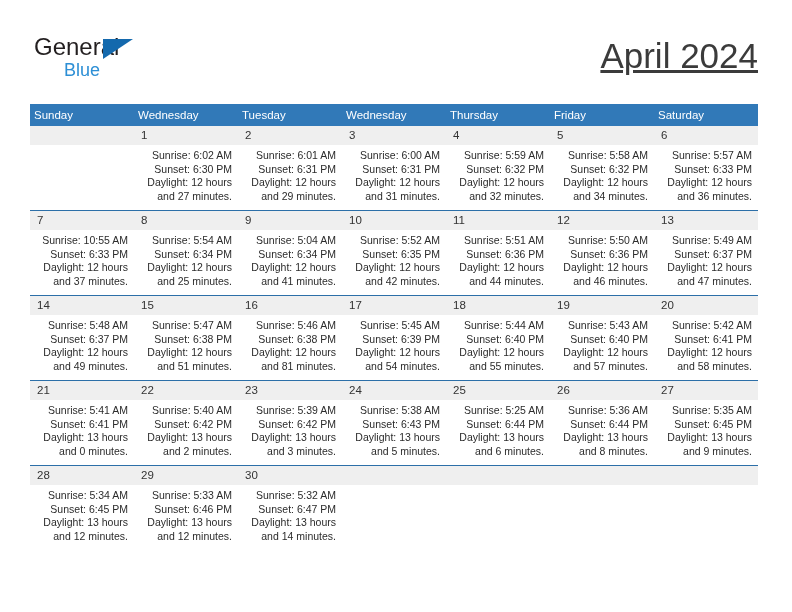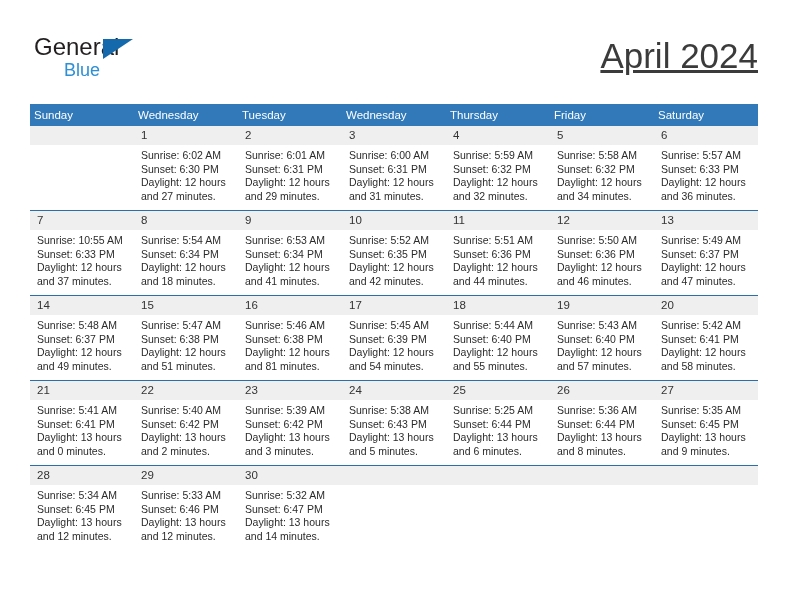--- a/index.html
+++ b/index.html
@@ -125,20 +125,21 @@
     box-sizing: content-box;
   }
   .daynum.empty {
     color: transparent;
   }
   .details {
     padding: 4px 6px 0 7px;
     font-size: 10.5px;
     line-height: 13.6px;
     color: #2b2b2b;
+    text-align: right;
   }
   .details div {
     white-space: nowrap;
   }
 </style>
 </head>
 <body>
 
 <div class="page">
 
@@ -252,29 +253,29 @@
               </div>
             </div>
           </td>
           <td>
             <div class="cell-inner">
               <div class="daynum">8</div>
               <div class="details">
                 <div>Sunrise: 5:54 AM</div>
                 <div>Sunset: 6:34 PM</div>
                 <div>Daylight: 12 hours</div>
-                <div>and 18 minutes.</div>
+                <div>and 25 minutes.</div>
               </div>
             </div>
           </td>
           <td>
             <div class="cell-inner">
               <div class="daynum">9</div>
               <div class="details">
-                <div>Sunrise: 6:53 AM</div>
+                <div>Sunrise: 5:04 AM</div>
                 <div>Sunset: 6:34 PM</div>
                 <div>Daylight: 12 hours</div>
                 <div>and 41 minutes.</div>
               </div>
             </div>
           </td>
           <td>
             <div class="cell-inner">
               <div class="daynum">10</div>
               <div class="details">

